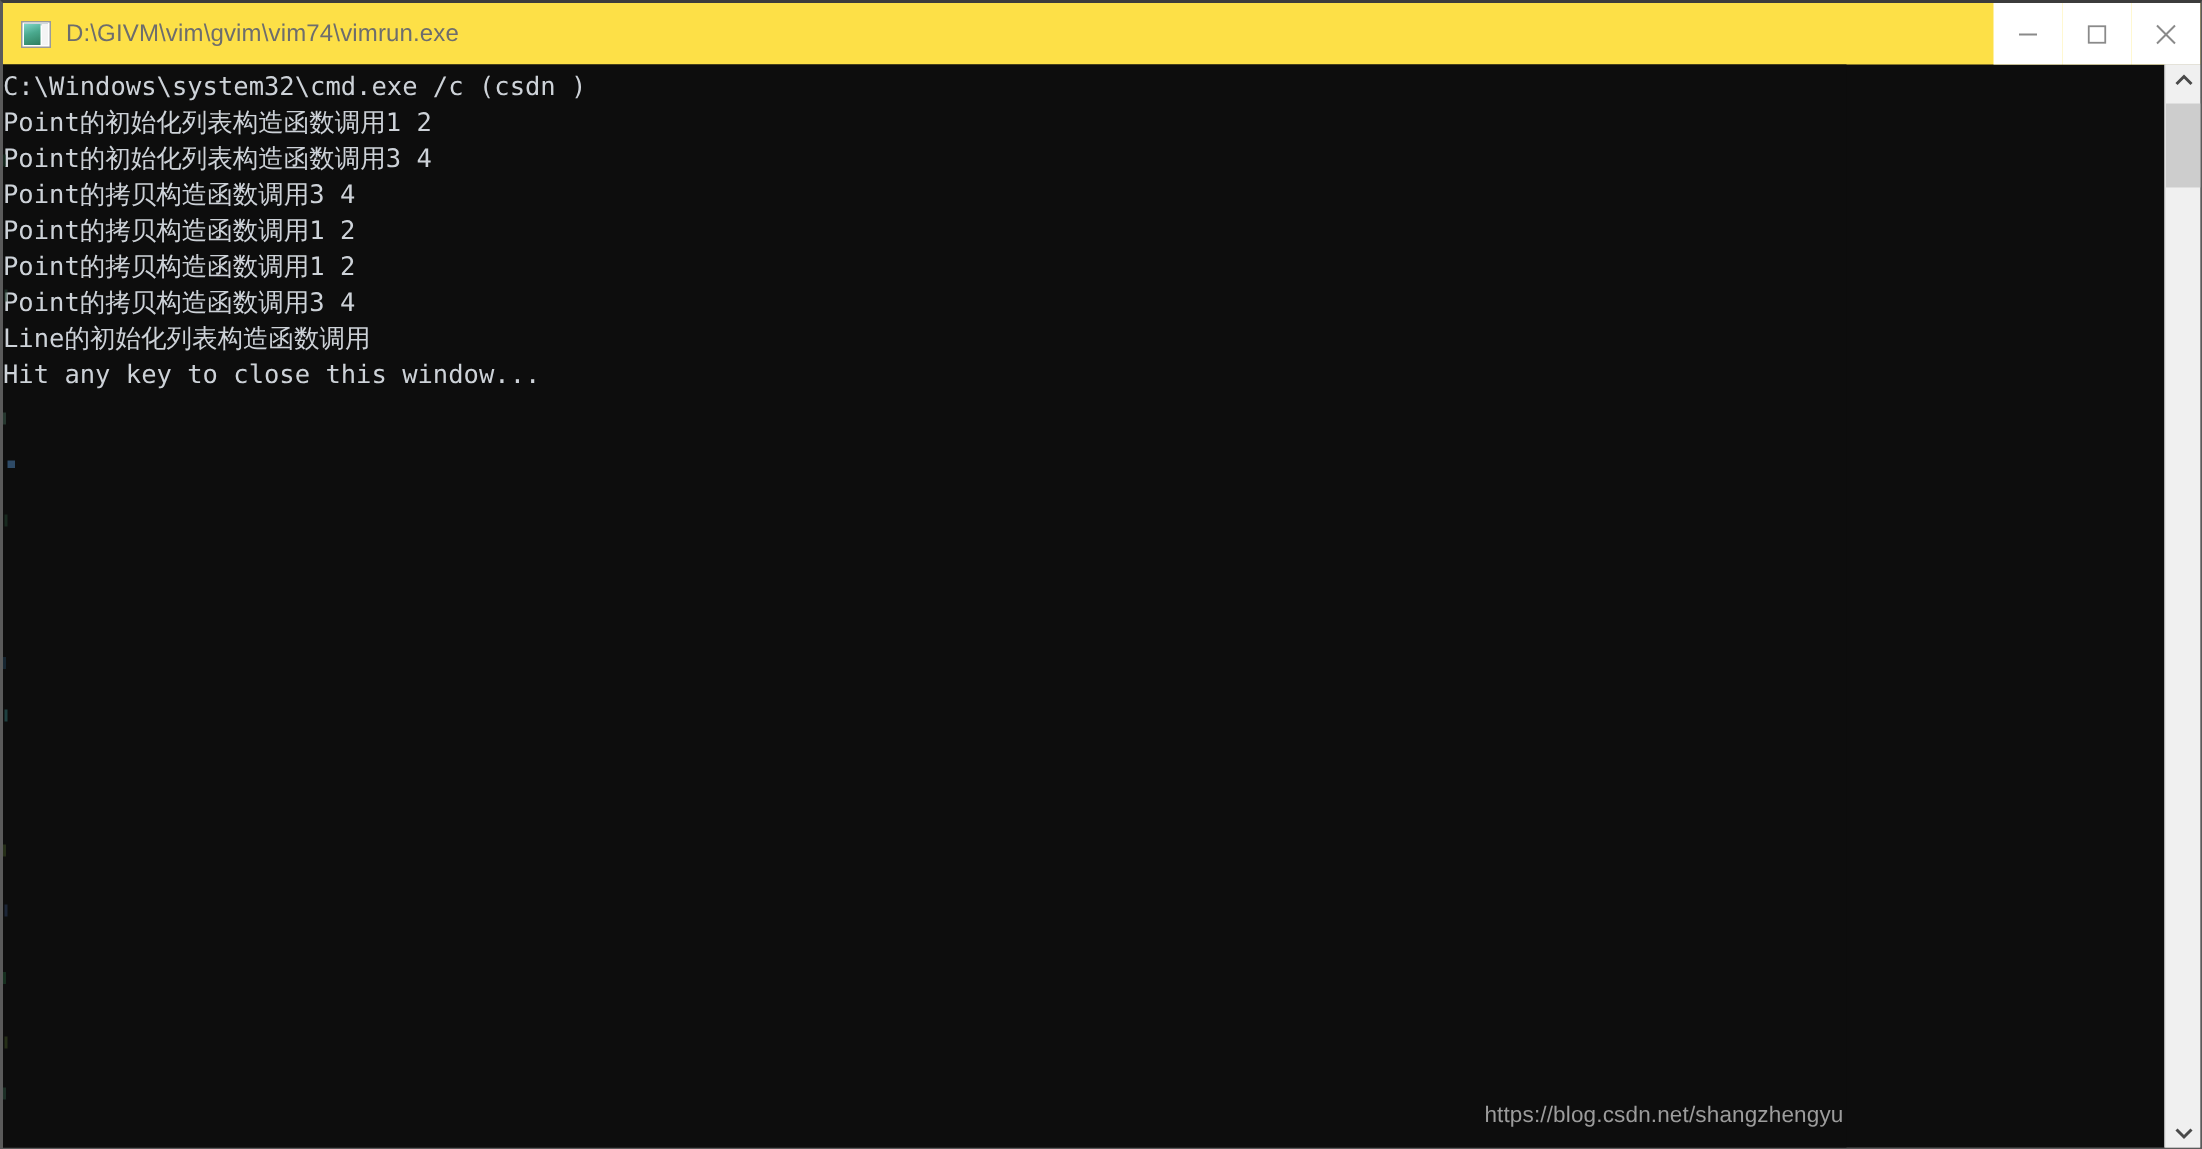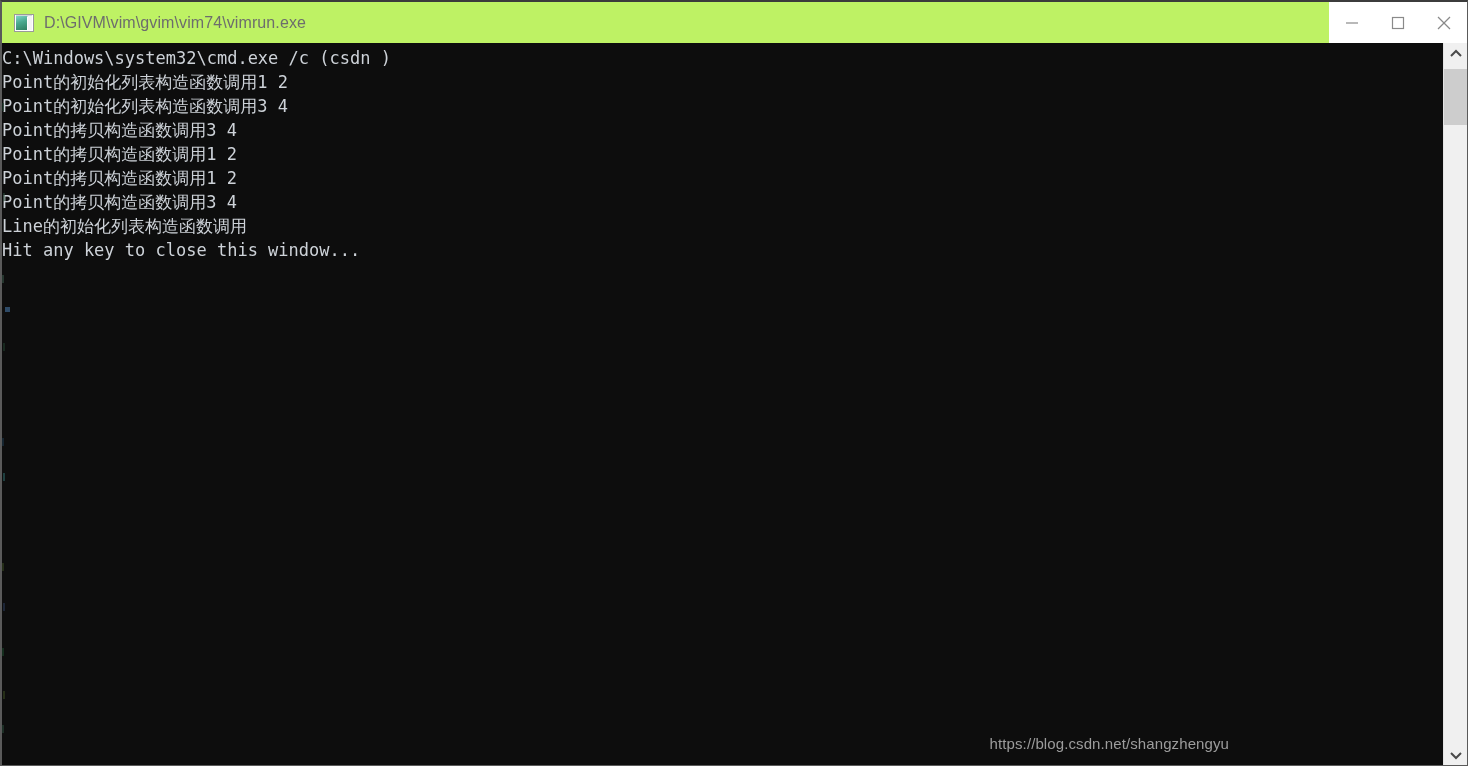--- a/index.html
+++ b/index.html
@@ -27,21 +27,21 @@
     overflow: hidden;
   }
 
   
   #titlebar {
     position: absolute;
     left: 0;
     top: 0;
     width: 1465px;
     height: 41px;
-    background: #bef264;
+    background: #fde047;
     display: flex;
     align-items: center;
     box-sizing: border-box;
   }
 
   #app-icon {
     width: 20px;
     height: 18px;
     margin-left: 12px;
     margin-right: 10px;

